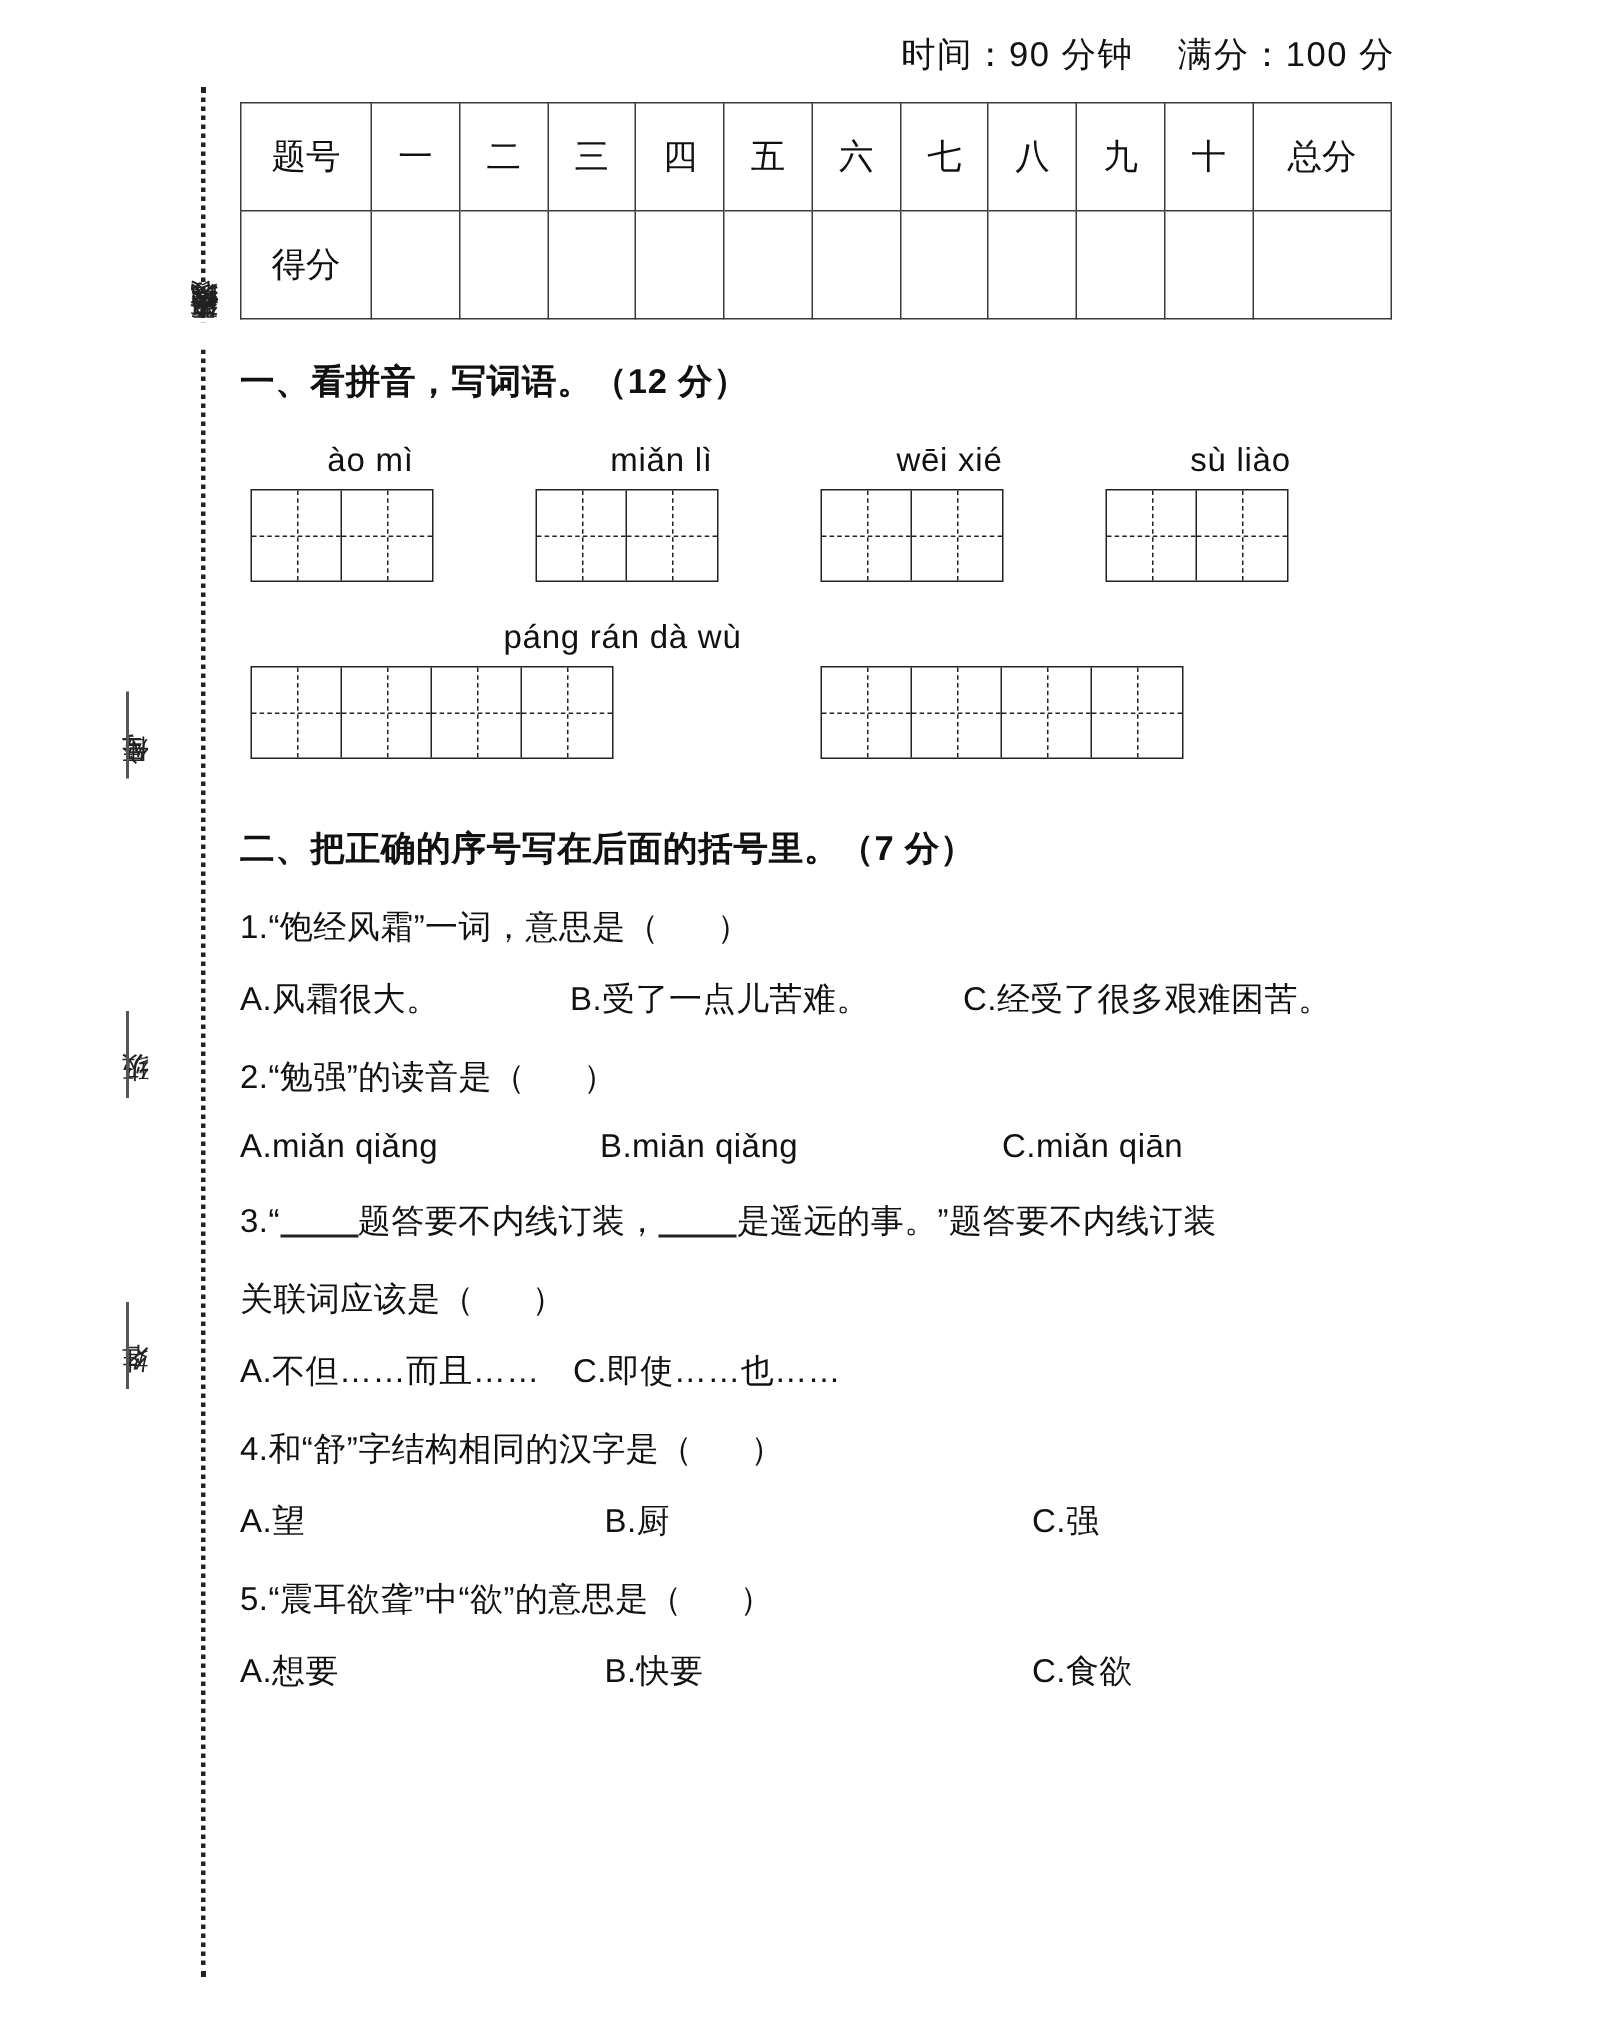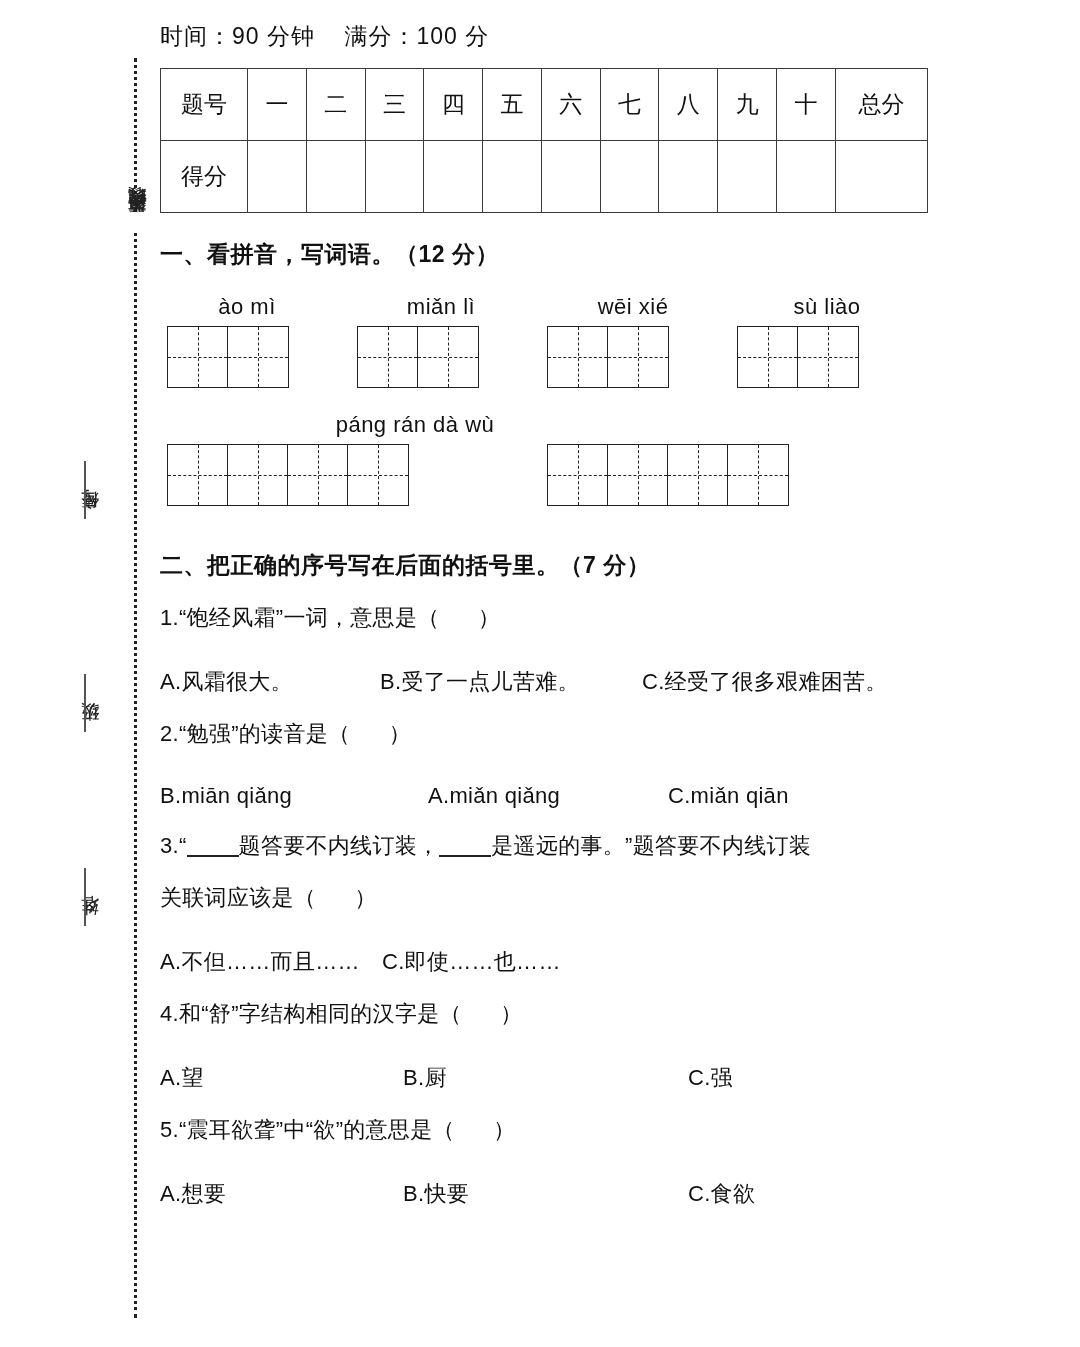--- a/index.html
+++ b/index.html
@@ -61,21 +61,21 @@
 
   
   #content {
     position: absolute;
     left: 160px; top: 0;
     width: 770px;
   }
 
   
   #exam-header {
-    text-align: left;
+    text-align: right;
     font-size: 23px;
     font-weight: 400;
     padding-top: 21px;
     letter-spacing: 1px;
     white-space: pre;
   }
 
   
   #score-table {
     margin-top: 16px;
@@ -146,21 +146,21 @@
   
   .q-line {
     font-size: 22px;
     margin-top: 22px;
     letter-spacing: 0.3px;
     white-space: pre-wrap;
   }
   .opt-line {
     display: flex;
     font-size: 22px;
-    margin-top: 34px;
+    margin-top: 18px;
     letter-spacing: 0.3px;
   }
   .opt-line > span { white-space: pre; }
   .blank-ul {
     display: inline-block;
     width: 52px;
     border-bottom: 2px solid #222;
     vertical-align: -4px;
   }
 </style>
@@ -271,22 +271,22 @@
 
   <div class="q-line">1.“饱经风霜”一词，意思是（      ）</div>
   <div class="opt-line">
     <span style="width:220px;">A.风霜很大。</span>
     <span style="width:262px;">B.受了一点儿苦难。</span>
     <span>C.经受了很多艰难困苦。</span>
   </div>
 
   <div class="q-line">2.“勉强”的读音是（      ）</div>
   <div class="opt-line">
+    <span style="width:240px;">A.miǎn qiǎng</span>
     <span style="width:268px;">B.miān qiǎng</span>
-    <span style="width:240px;">A.miǎn qiǎng</span>
     <span>C.miǎn qiān</span>
   </div>
 
   <div class="q-line"><span>3.“</span><span class="blank-ul"></span><span>题答要不内线订装，</span><span class="blank-ul"></span><span>是遥远的事。”题答要不内线订装</span></div>
   <div class="q-line">关联词应该是（      ）</div>
   <div class="opt-line">
     <span style="width:222px;">A.不但……而且……</span>
     <span>C.即使……也……</span>
   </div>
 

